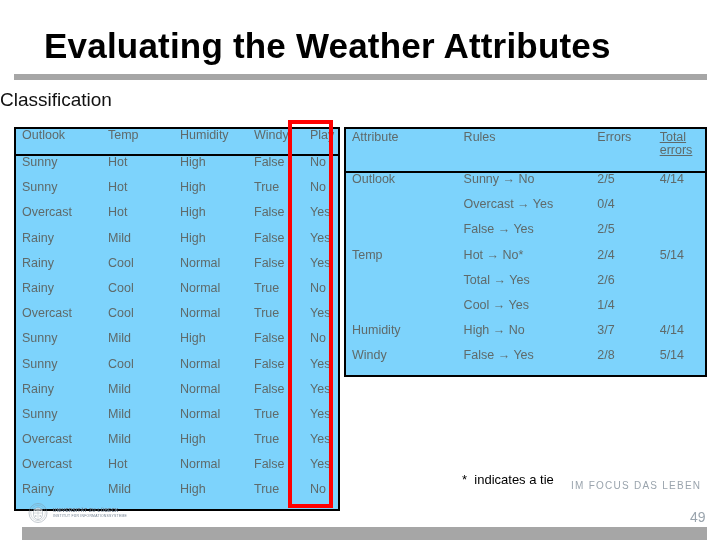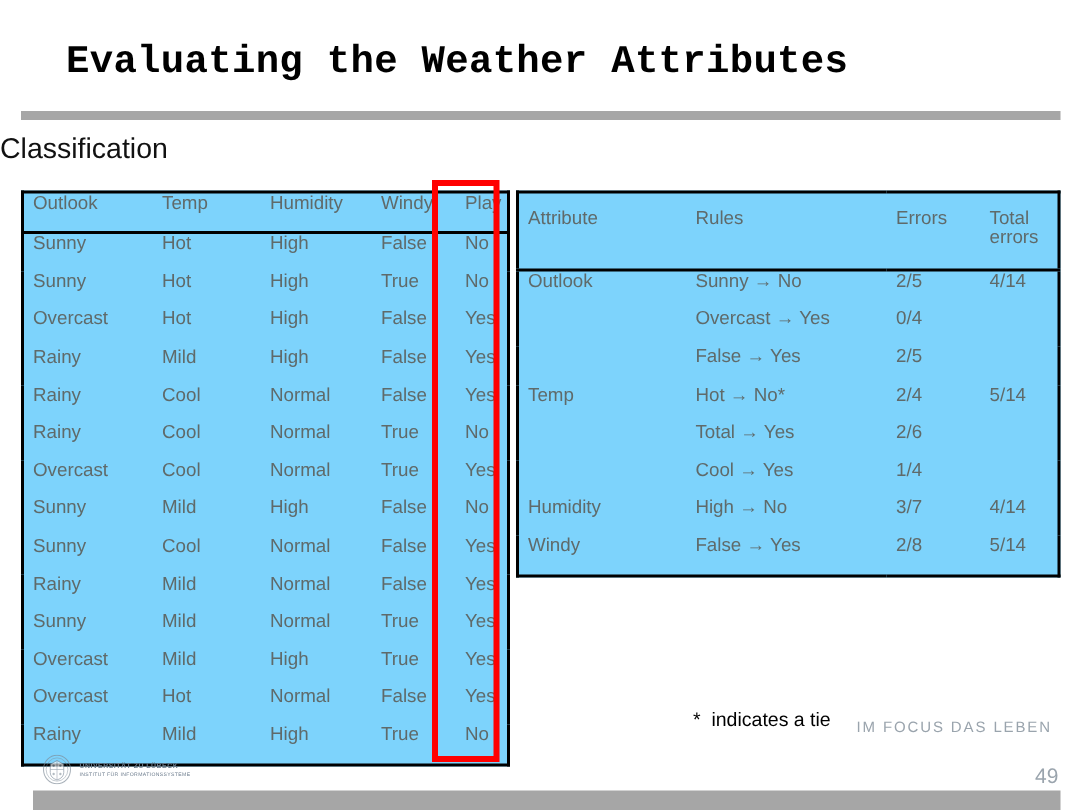--- a/index.html
+++ b/index.html
@@ -14,26 +14,25 @@
     overflow: hidden;
     position: relative;
   }
 
   
   #slide-title {
     position: absolute;
     left: 44px;
     top: 26px;
     width: 640px;
-    font-size: 26px;
+    font-size: 35px;
     font-weight: bold;
     color: #000000;
     letter-spacing: 0.2px;
     white-space: nowrap;
-    font-family: Liberation Mono, monospace;
   }
 
   
   #title-rule {
     position: absolute;
     left: 14px;
     top: 74px;
     width: 693px;
     height: 6px;
     background: #a6a6a6;
@@ -102,27 +101,27 @@
     top: 127px;
     width: 363px;
     border: 2px solid #000000;
   }
   #rules-table th, #rules-table td {
     height: 25.2px;
   }
   #rules-table thead th {
     height: 40px;
     vertical-align: top;
-    padding-top: 10px;
+    padding-top: 2px;
   }
   .col-attr   { width: 112px; }
   .col-rules  { width: 133px; }
   .col-err    { width: 62px; }
   .col-total  { width: 52px; }
-  .hdr-total  { white-space: normal !important; line-height: 1.15; }
+  .hdr-total  { white-space: normal !important; line-height: 1.15; text-decoration: underline; }
 
   
   #play-highlight {
     position: absolute;
     left: 288px;
     top: 120px;
     width: 45px;
     height: 388px;
     border: 4px solid #ff0000;
     box-sizing: border-box;

